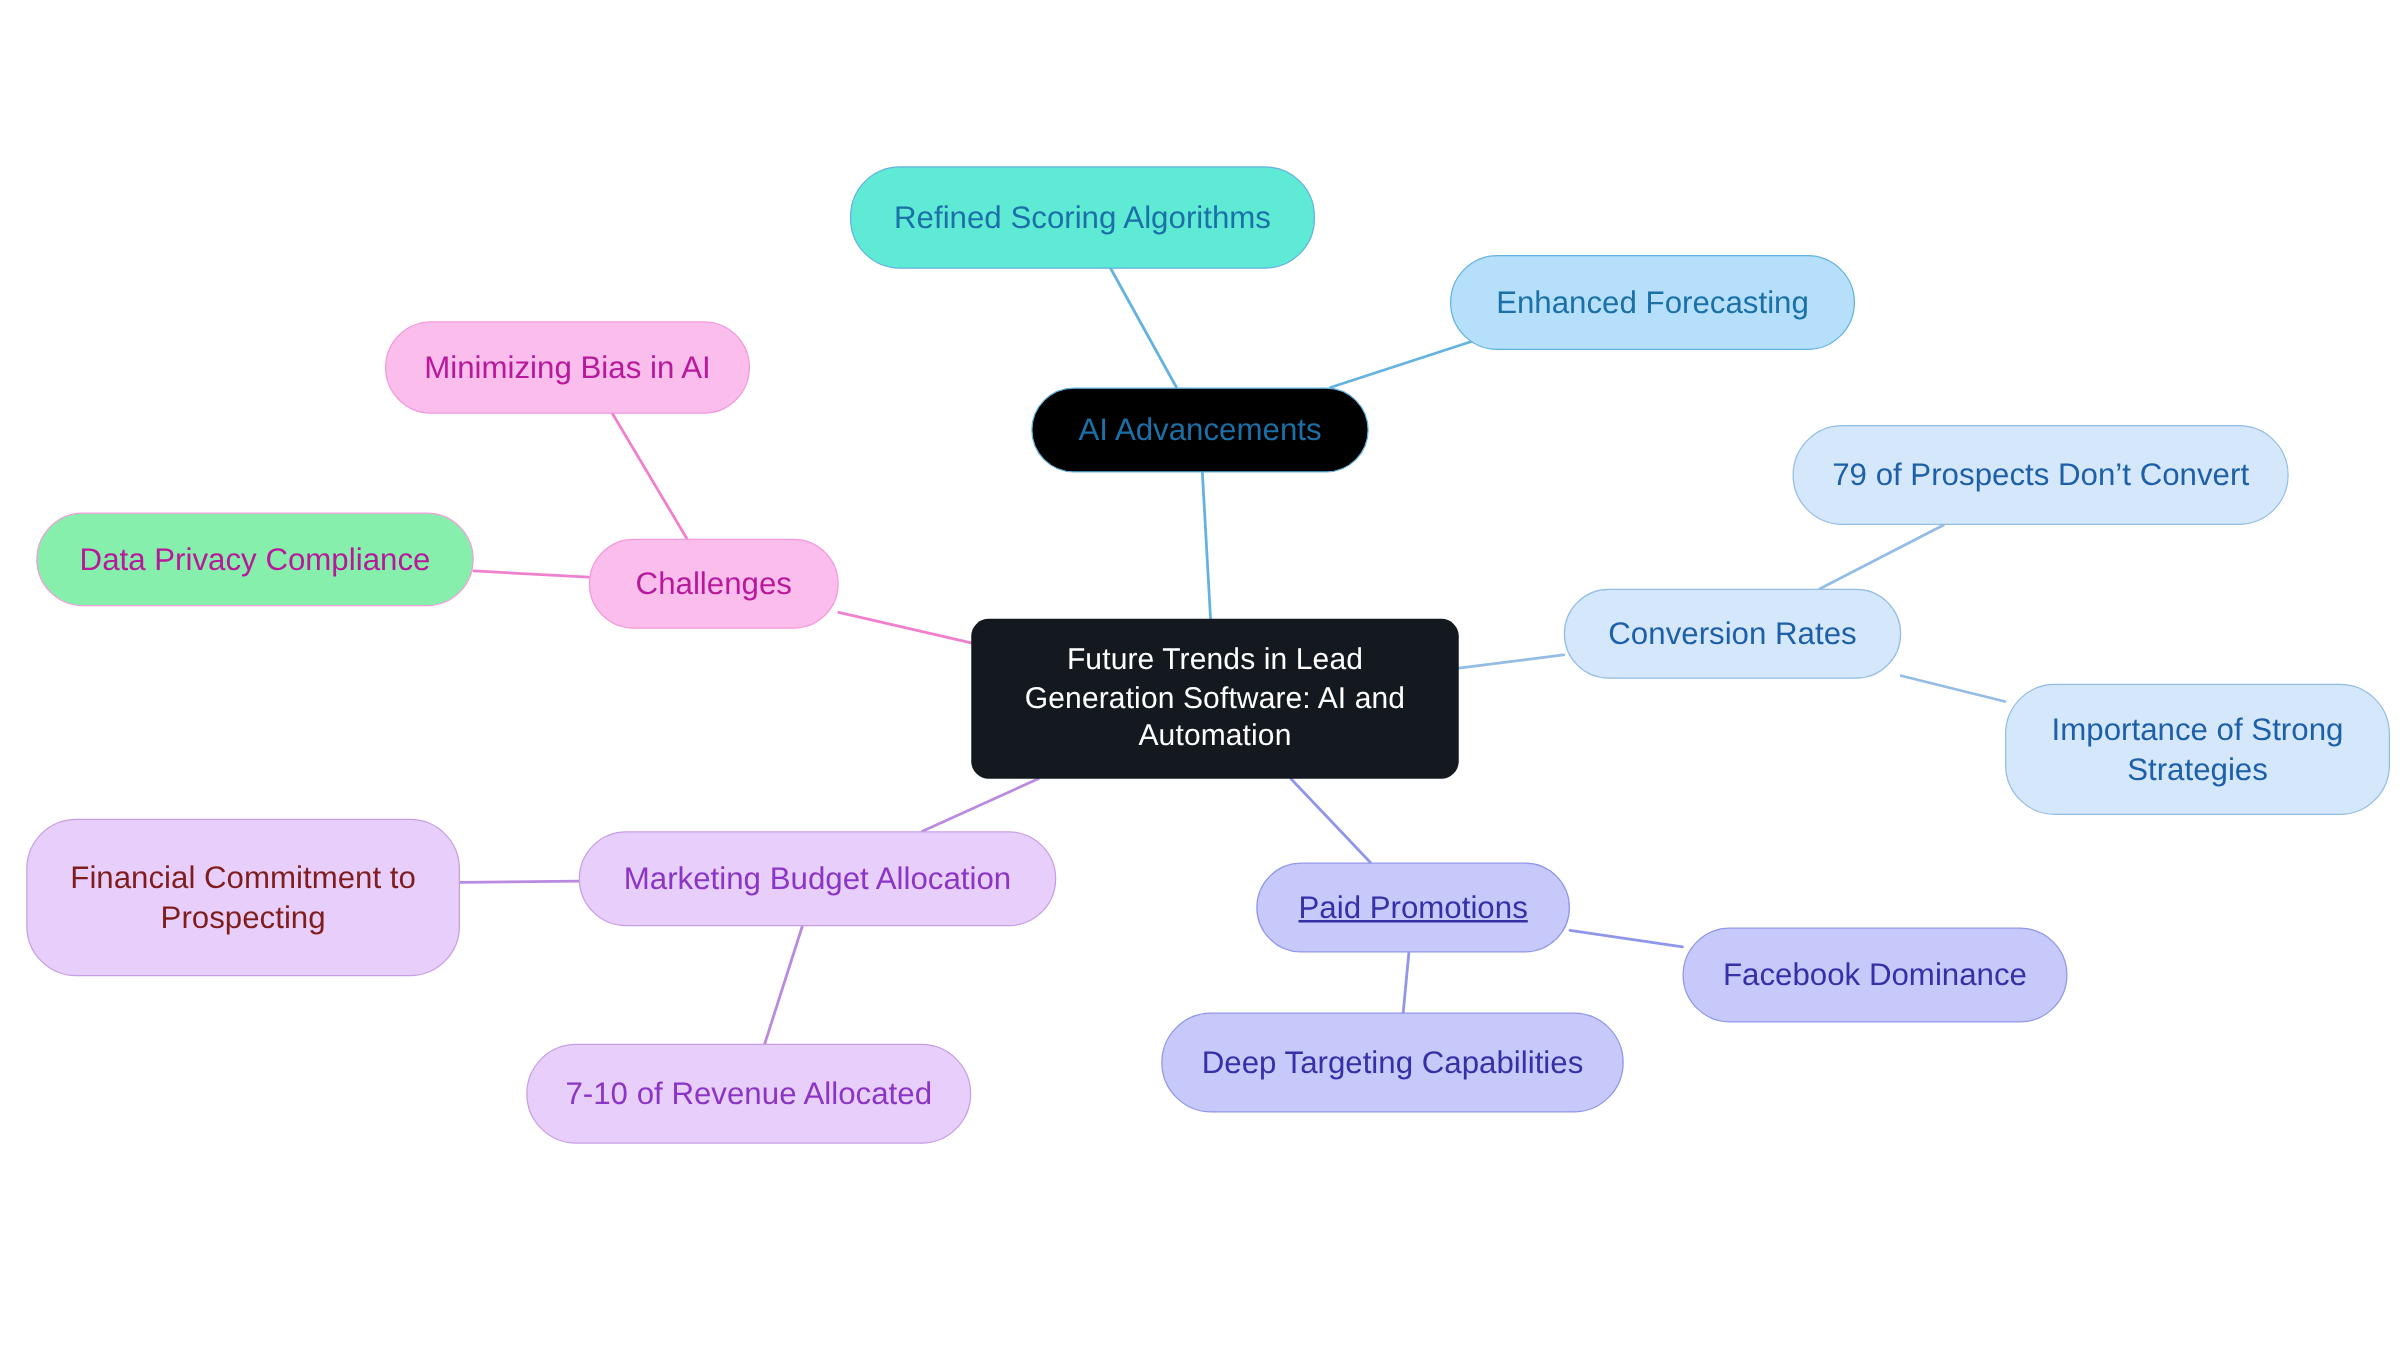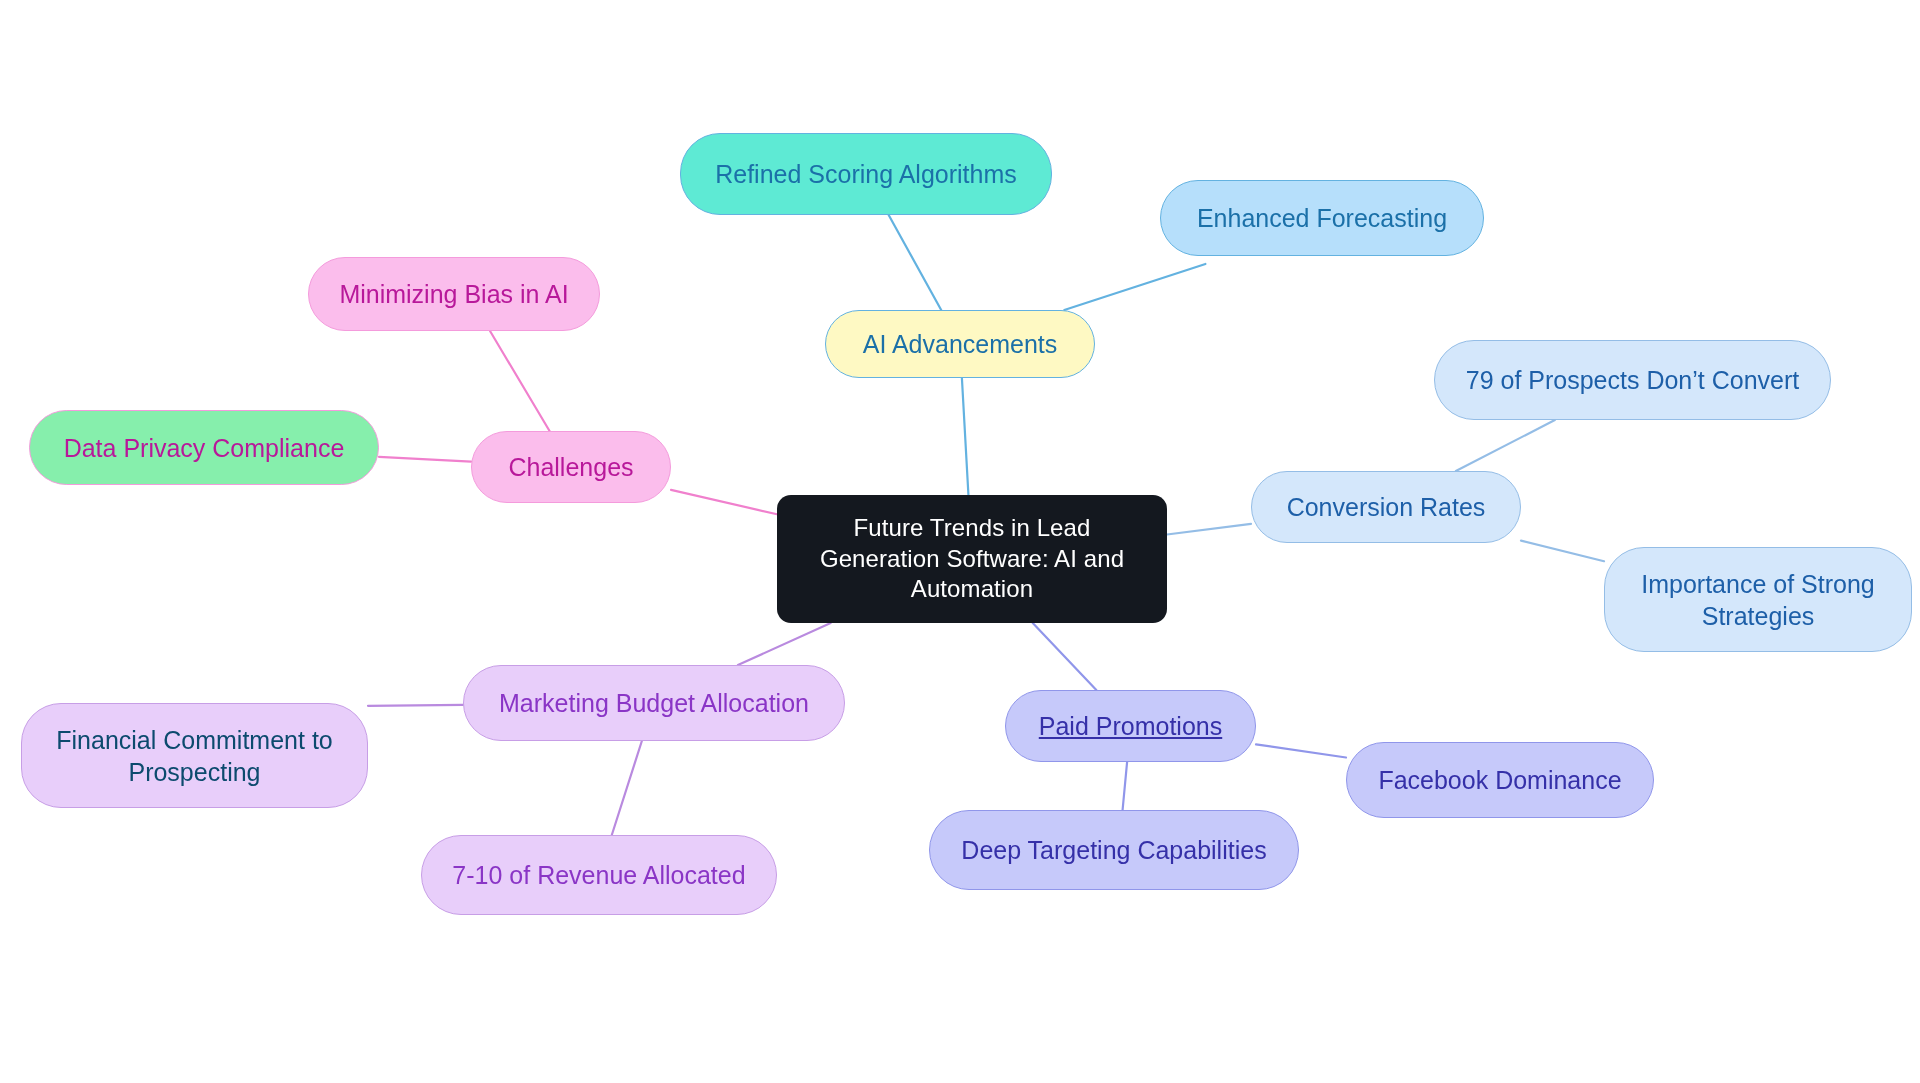--- a/index.html
+++ b/index.html
@@ -72,31 +72,31 @@
       <line x1="463" y1="704.8705114254625" x2="368" y2="705.8008705114255" stroke="#b98adf" stroke-width="2.2" stroke-linecap="round"></line>
       <line x1="641.8488372093024" y1="741" x2="611.7906976744187" y2="835" stroke="#b98adf" stroke-width="2.2" stroke-linecap="round"></line>
       <line x1="1032.7425149700598" y1="623" x2="1096.3323353293413" y2="690" stroke="#9096ea" stroke-width="2.2" stroke-linecap="round"></line>
       <line x1="1256" y1="744.34100135318" x2="1346" y2="757.4939106901218" stroke="#9096ea" stroke-width="2.2" stroke-linecap="round"></line>
       <line x1="1127.1057142857144" y1="762" x2="1117.7714285714285" y2="861" stroke="#9096ea" stroke-width="2.2" stroke-linecap="round"></line>
     </svg>
   <div id="nodes">
       <div class="node root" style="left: 777px; top: 495px; width: 390px; height: 128px;">Future Trends in Lead
 Generation Software: AI and
 Automation</div>
-      <div class="node branch" style="background: #fef9c3; border-color: rgb(99, 178, 224); color: rgb(27, 112, 168); left: 825px; top: 310px; width: 270px; height: 68px;">AI Advancements</div>
+      <div class="node branch" style="background: #000000; border-color: rgb(99, 178, 224); color: rgb(27, 112, 168); left: 825px; top: 310px; width: 270px; height: 68px;">AI Advancements</div>
       <div class="node leaf" style="background: #5eead4; border-color: rgb(99, 178, 224); color: rgb(27, 112, 168); left: 680px; top: 133px; width: 372px; height: 82px;">Refined Scoring Algorithms</div>
-      <div class="node leaf" style="background: rgb(182, 223, 251); border-color: rgb(99, 178, 224); color: rgb(27, 112, 168); left: 1160px; top: 180px; width: 324px; height: 76px;">Enhanced Forecasting</div>
+      <div class="node leaf" style="background: rgb(182, 223, 251); border-color: rgb(99, 178, 224); color: rgb(27, 112, 168); left: 1160px; top: 204px; width: 324px; height: 76px;">Enhanced Forecasting</div>
       <div class="node branch" style="background: rgb(212, 231, 251); border-color: rgb(148, 189, 230); color: rgb(29, 95, 168); left: 1251px; top: 471px; width: 270px; height: 72px;">Conversion Rates</div>
       <div class="node leaf" style="background: rgb(212, 231, 251); border-color: rgb(148, 189, 230); color: rgb(29, 95, 168); left: 1434px; top: 340px; width: 397px; height: 80px;">79 of Prospects Don’t Convert</div>
       <div class="node leaf" style="background: rgb(212, 231, 251); border-color: rgb(148, 189, 230); color: rgb(29, 95, 168); left: 1604px; top: 547px; width: 308px; height: 105px;">Importance of Strong
 Strategies</div>
       <div class="node branch" style="background: rgb(251, 189, 236); border-color: rgb(244, 155, 220); color: rgb(184, 24, 154); left: 471px; top: 431px; width: 200px; height: 72px;">Challenges</div>
       <div class="node leaf" style="background: rgb(251, 189, 236); border-color: rgb(244, 155, 220); color: rgb(184, 24, 154); left: 308px; top: 257px; width: 292px; height: 74px;">Minimizing Bias in AI</div>
       <div class="node leaf" style="background: #86efac; border-color: rgb(244, 155, 220); color: rgb(184, 24, 154); left: 29px; top: 410px; width: 350px; height: 75px;">Data Privacy Compliance</div>
       <div class="node branch" style="background: rgb(232, 206, 250); border-color: rgb(199, 158, 230); color: rgb(138, 53, 198); left: 463px; top: 665px; width: 382px; height: 76px;">Marketing Budget Allocation</div>
-      <div class="node leaf" style="background: rgb(232, 206, 250); border-color: rgb(199, 158, 230); color: #0c4a6e; left: 21px; top: 655px; width: 347px; height: 105px; margin-top: 48px;">Financial Commitment to
+      <div class="node leaf" style="background: rgb(232, 206, 250); border-color: rgb(199, 158, 230); color: #7f1d1d; left: 21px; top: 655px; width: 347px; height: 126px;">Financial Commitment to
 Prospecting</div>
       <div class="node leaf" style="background: rgb(232, 206, 250); border-color: rgb(199, 158, 230); color: rgb(138, 53, 198); left: 421px; top: 835px; width: 356px; height: 80px;">7-10 of Revenue Allocated</div>
       <div class="node branch" style="background: rgb(198, 201, 250); border-color: rgb(144, 150, 234); color: rgb(53, 48, 168); left: 1005px; top: 690px; width: 251px; height: 72px; text-decoration: underline;">Paid Promotions</div>
       <div class="node leaf" style="background: rgb(198, 201, 250); border-color: rgb(144, 150, 234); color: rgb(53, 48, 168); left: 1346px; top: 742px; width: 308px; height: 76px;">Facebook Dominance</div>
       <div class="node leaf" style="background: rgb(198, 201, 250); border-color: rgb(144, 150, 234); color: rgb(53, 48, 168); left: 929px; top: 810px; width: 370px; height: 80px;">Deep Targeting Capabilities</div>
     </div>
 </div>
 
 </body></html>

